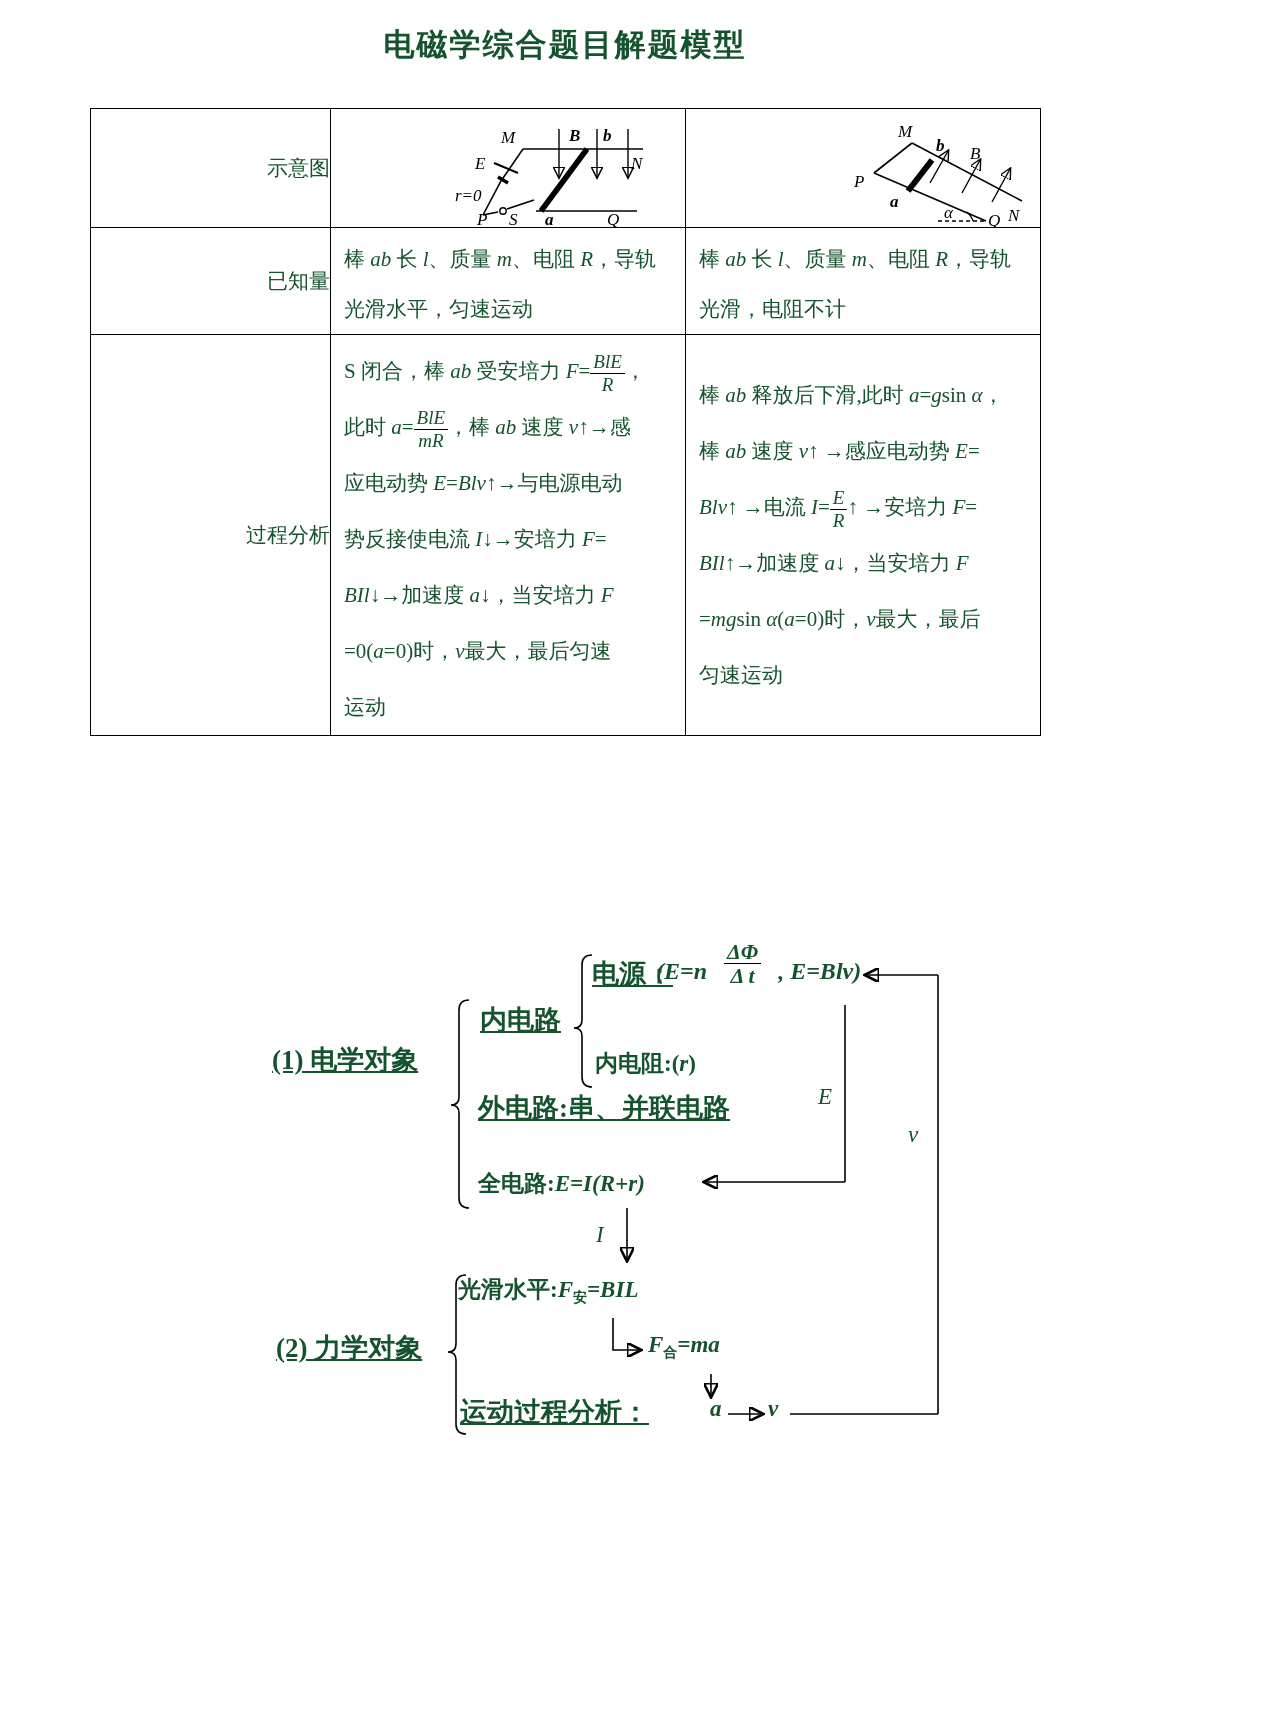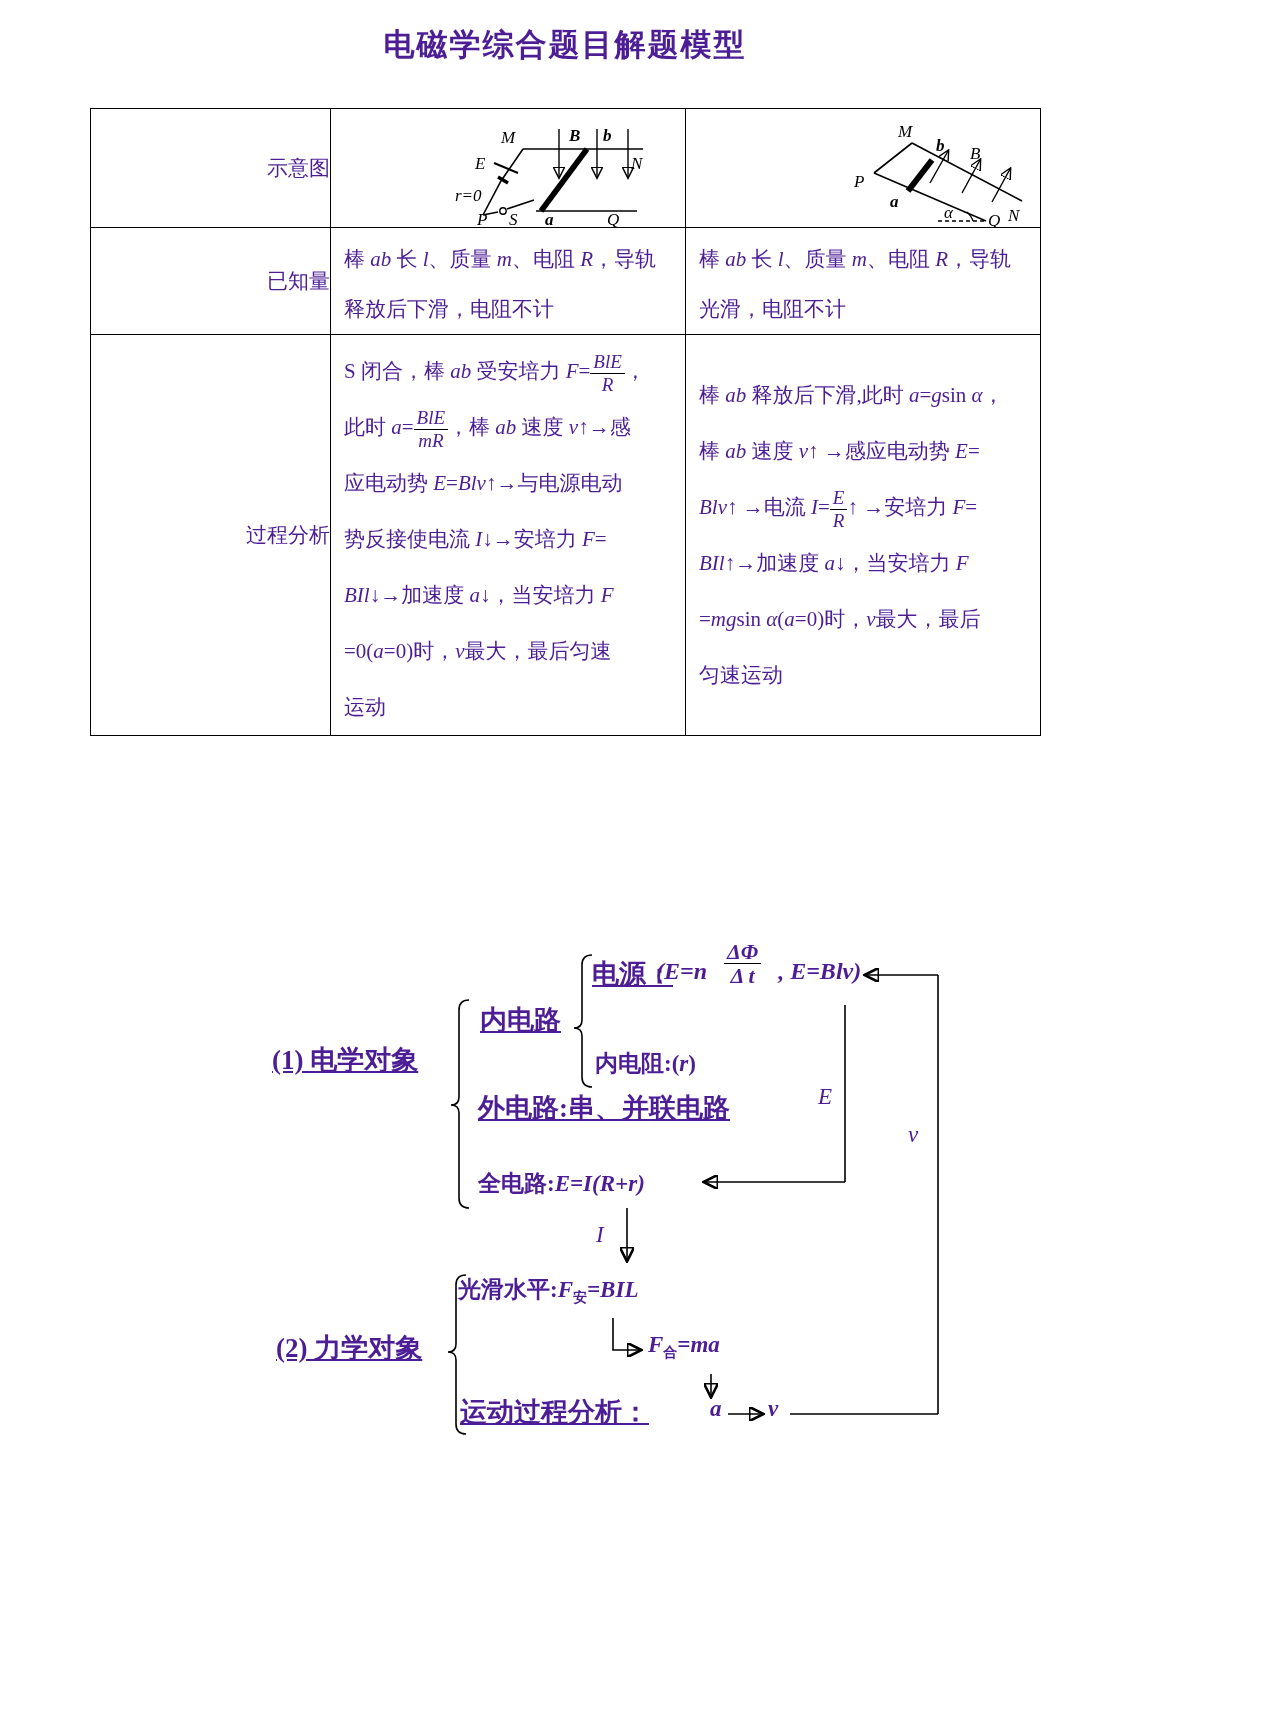--- a/index.html
+++ b/index.html
@@ -1,16 +1,16 @@
 <!DOCTYPE html>
 <html><head>
 <meta charset="utf-8">
 <style>
   html,body{margin:0;padding:0;background:#fff;}
-  .page{position:relative;width:1280px;height:1730px;background:#fff;color:#4c1d95;
+  .page{position:relative;width:1280px;height:1730px;background:#fff;color:#14532d;
         font-family:"Liberation Serif","DejaVu Serif",serif;overflow:hidden;}
   .title{position:absolute;left:90px;top:24px;width:950px;margin:0;text-align:center;
          font-family:"Liberation Sans","DejaVu Sans",sans-serif;font-weight:bold;
          font-size:31px;letter-spacing:2px;}
   
   .main-table{position:absolute;left:90px;top:108px;border-collapse:collapse;table-layout:fixed;}
   .main-table td{border:1.6px solid #000;font-size:21px;vertical-align:middle;padding:0;}
   .hdr td{height:46px;text-align:center;}
   .row-diagram td{height:118px;}
   .row-known td{height:100px;vertical-align:top;}
@@ -117,21 +117,21 @@
           <text x="322" y="112">N</text>
           <text x="258" y="109">α</text>
           <text x="302" y="117">Q</text>
         </svg>
       </td>
     </tr>
 
     <tr class="row-known">
       <td class="row-label">已知量</td>
       <td>
-        <div class="cell-text"><span>棒 </span><span class="i">ab</span><span> 长 </span><span class="i">l</span><span>、质量 </span><span class="i">m</span><span>、电阻 </span><span class="i">R</span><span>，导轨</span><br><span>释放后下滑，电阻不计</span></div>
+        <div class="cell-text"><span>棒 </span><span class="i">ab</span><span> 长 </span><span class="i">l</span><span>、质量 </span><span class="i">m</span><span>、电阻 </span><span class="i">R</span><span>，导轨</span><br><span>光滑水平，匀速运动</span></div>
       </td>
       <td>
         <div class="cell-text"><span>棒 </span><span class="i">ab</span><span> 长 </span><span class="i">l</span><span>、质量 </span><span class="i">m</span><span>、电阻 </span><span class="i">R</span><span>，导轨</span><br><span>光滑，电阻不计</span></div>
       </td>
     </tr>
 
     <tr class="row-process">
       <td class="row-label">过程分析</td>
       <td>
         <div class="process-text"><span>S 闭合，棒 </span><span class="i">ab</span><span> 受安培力 </span><span class="i">F</span><span>=</span><span class="frac"><span class="fnum">BlE</span><span class="fden">R</span></span><span>，</span><br><span>此时 </span><span class="i">a</span><span>=</span><span class="frac"><span class="fnum">BlE</span><span class="fden">mR</span></span><span>，棒 </span><span class="i">ab</span><span> 速度 </span><span class="i">v</span><span>↑→感</span><br><span>应电动势 </span><span class="i">E</span><span>=</span><span class="i">Blv</span><span>↑→与电源电动</span><br><span>势反接使电流 </span><span class="i">I</span><span>↓→安培力 </span><span class="i">F</span><span>=</span><br><span class="i">BIl</span><span>↓→加速度 </span><span class="i">a</span><span>↓，当安培力 </span><span class="i">F</span><br><span>=0(</span><span class="i">a</span><span>=0)时，</span><span class="i">v</span><span>最大，最后匀速</span><br><span>运动</span></div>

